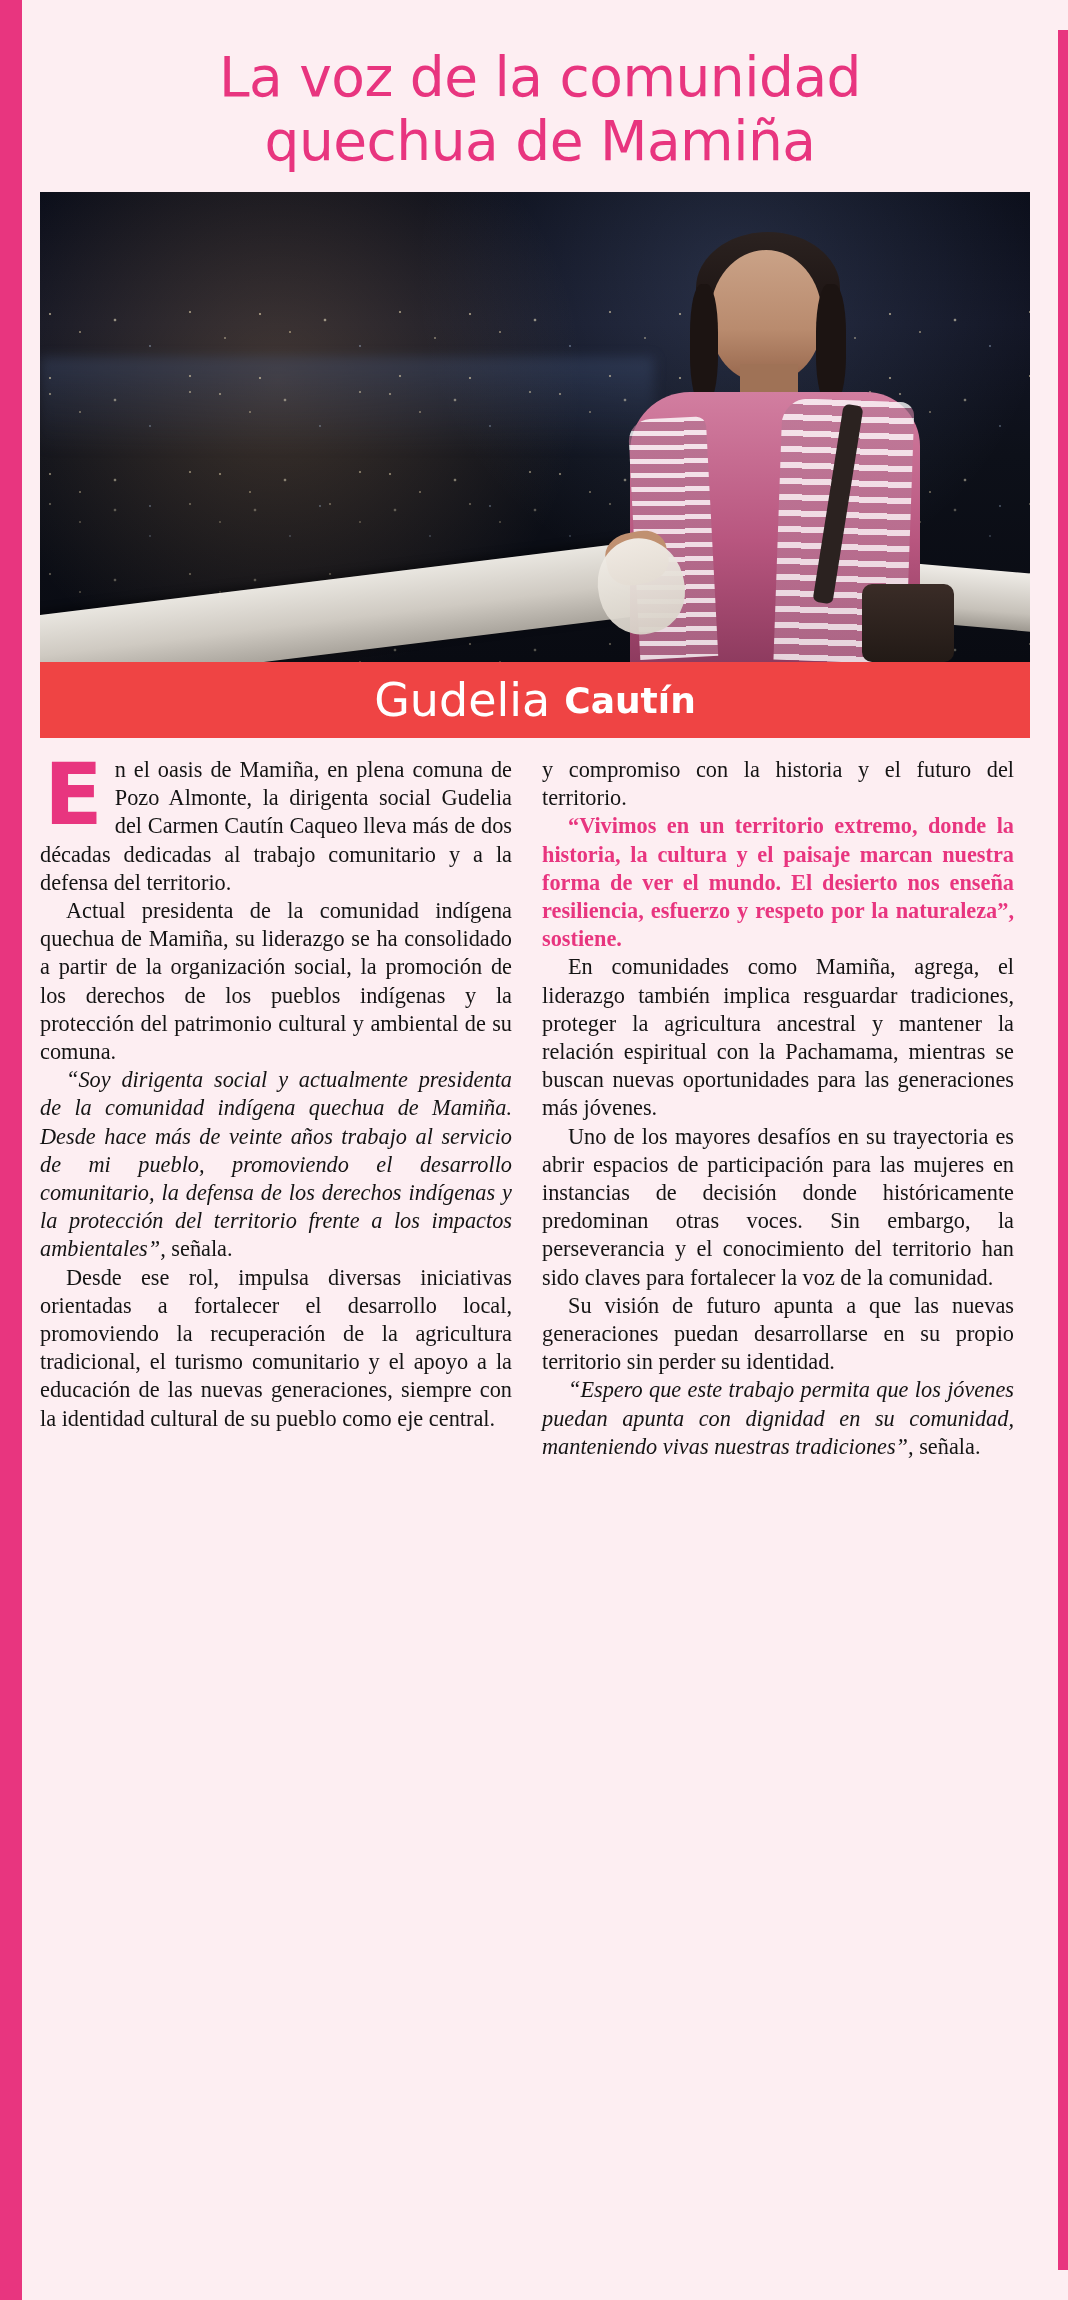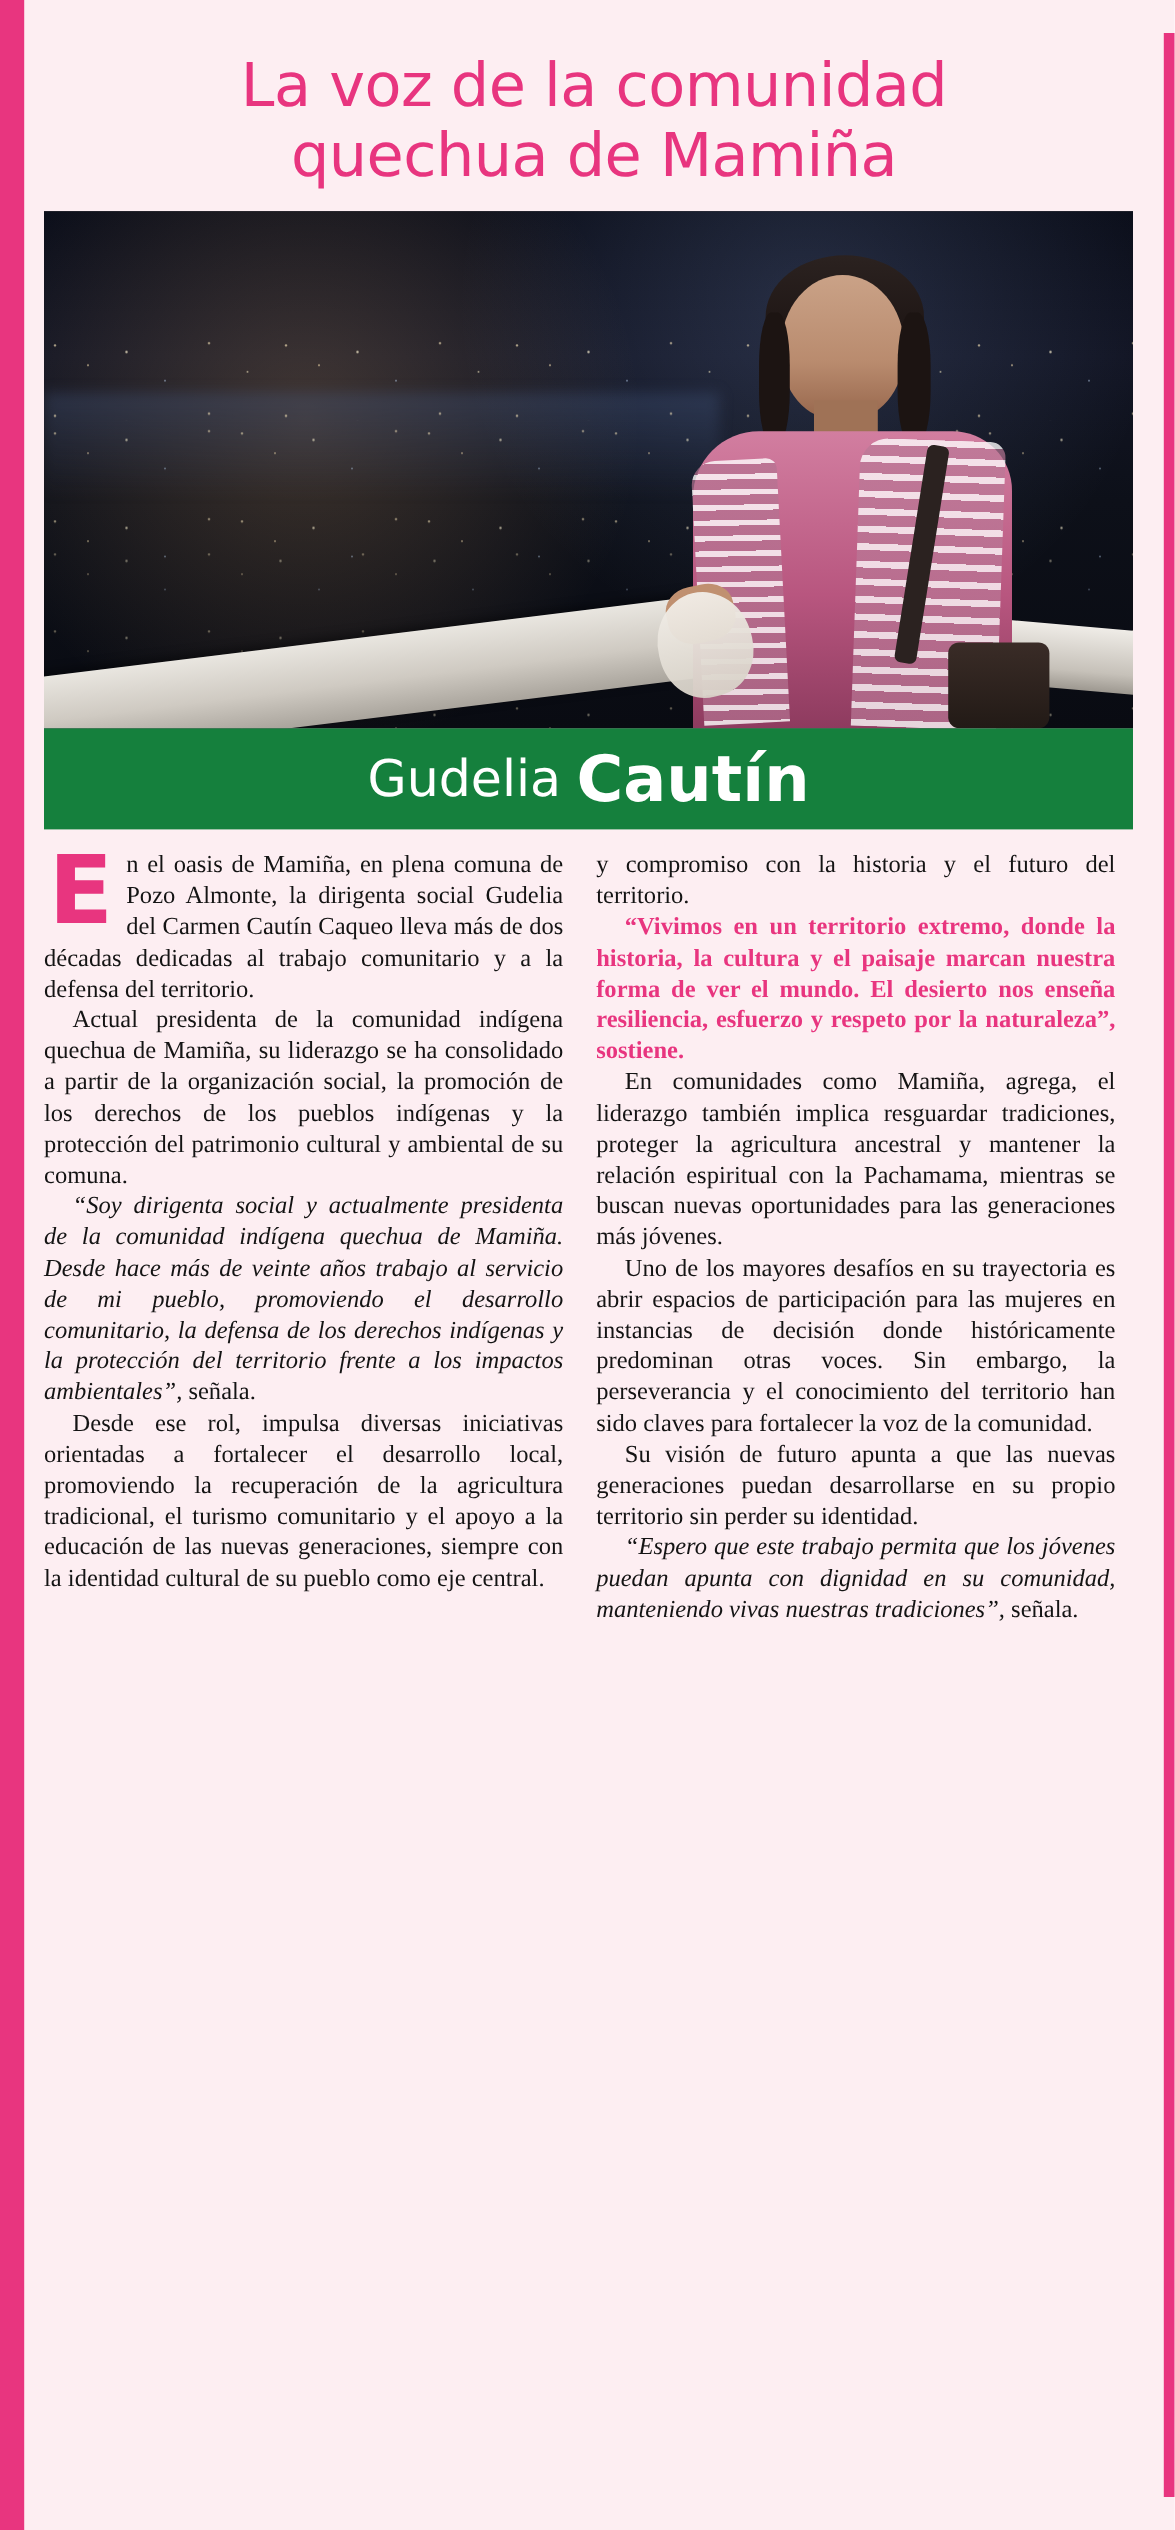--- a/index.html
+++ b/index.html
@@ -221,36 +221,36 @@
     left: 8px; top: 306px;
     width: 86px; height: 96px;
     background: linear-gradient(180deg, #f2eee8 0%, #d8d2c8 100%);
     border-radius: 50% 50% 46% 46%;
     transform: rotate(-14deg);
     opacity: 0.95;
   }
   
   .name-band {
     margin: 0 28px 0 18px;
-    height: 92px;
-    background: #15803d;
+    height: 76px;
+    background: #ef4444;
     display: flex;
     align-items: center;
     justify-content: center;
   }
   .name-band .t1 {
     font-family: "DejaVu Sans", sans-serif;
     font-size: 46px;
     color: #ffffff;
     font-weight: 400;
     letter-spacing: 0px;
   }
   .name-band .t2 {
     font-family: "DejaVu Sans", sans-serif;
-    font-size: 58px;
+    font-size: 36px;
     color: #ffffff;
     font-weight: 700;
     margin-left: 14px;
   }
   
   .body-area {
     position: relative;
     margin: 18px 28px 0 18px;
     display: flex;
     gap: 30px;

